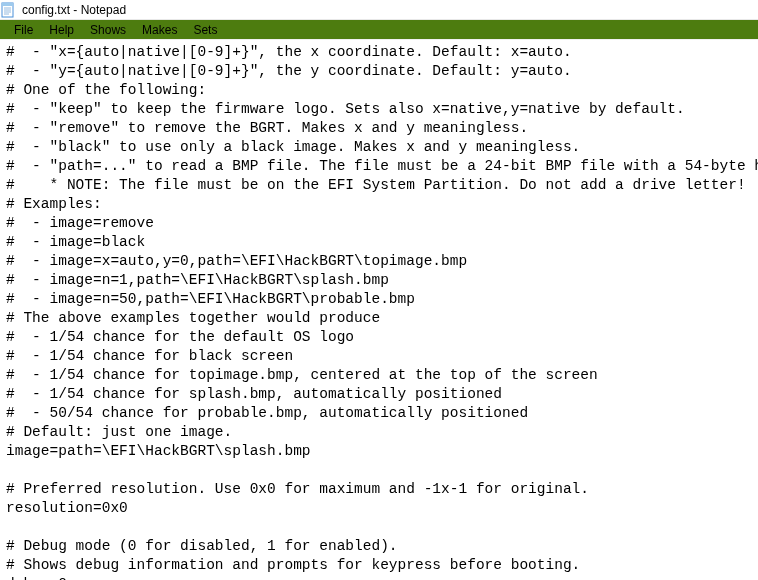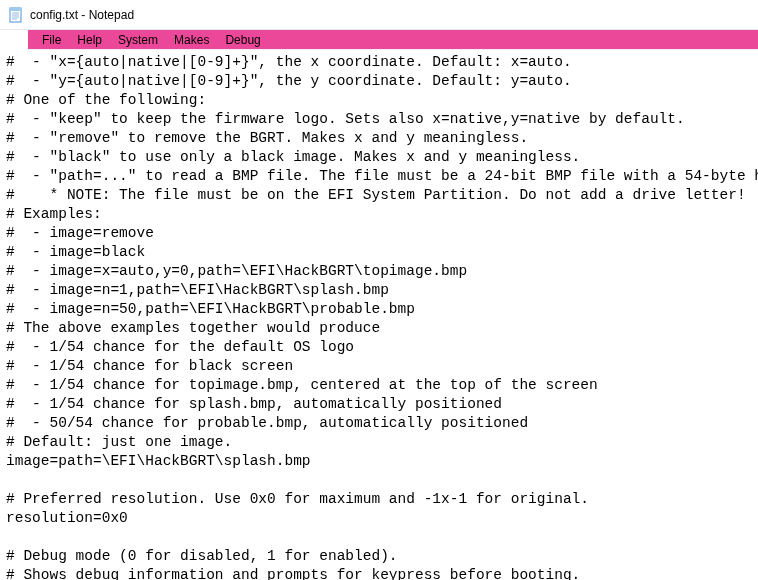--- a/index.html
+++ b/index.html
@@ -5,47 +5,45 @@
     * { margin: 0; padding: 0; box-sizing: border-box; }
     body {
       font-family: "Segoe UI", Tahoma, sans-serif;
       background: #fff;
       width: 758px;
       height: 580px;
       overflow: hidden;
       font-size: 12px;
     }
     .titlebar {
-      height: 30px;
+      height: 20px;
       background: #fff;
       border-bottom: 1px solid #e8e8e8;
       display: flex;
       align-items: center;
-      padding-left: 8px;
     }
     .app-icon {
       width: 16px;
       height: 16px;
       margin-right: 6px;
       display: flex;
       align-items: center;
       justify-content: center;
     }
     .title-text {
       font-size: 12px;
       color: #000;
     }
     .menubar {
       height: 20px;
-      background: #ec4899;
+      background: #4d7c0f;
       display: flex;
       align-items: center;
       padding-left: 6px;
       border-bottom: 1px solid #f0f0f0;
-      margin-left: 28px;
     }
     .menu-item {
       font-size: 12px;
       color: #000;
       padding: 0 8px;
       cursor: default;
     }
     .editor {
       padding: 3px 6px;
       font-family: Consolas, "Courier New", monospace;
@@ -69,23 +67,23 @@
       <line x1="4" y1="10" x2="11" y2="10" stroke="#7aa8d8" stroke-width="0.8"></line>
       <line x1="4" y1="12" x2="9" y2="12" stroke="#7aa8d8" stroke-width="0.8"></line>
     </svg>
   </span>
   <span class="title-text">config.txt - Notepad</span>
 </div>
 
 <div class="menubar">
   <span class="menu-item">File</span>
   <span class="menu-item">Help</span>
-  <span class="menu-item">System</span>
+  <span class="menu-item">Shows</span>
   <span class="menu-item">Makes</span>
-  <span class="menu-item">Debug</span>
+  <span class="menu-item">Sets</span>
 </div>
 
 <div class="editor"><span>#  - "x={auto|native|[0-9]+}", the x coordinate. Default: x=auto.
 #  - "y={auto|native|[0-9]+}", the y coordinate. Default: y=auto.
 # One of the following:
 #  - "keep" to keep the firmware logo. Sets also x=native,y=native by default.
 #  - "remove" to remove the BGRT. Makes x and y meaningless.
 #  - "black" to use only a black image. Makes x and y meaningless.
 #  - "path=..." to read a BMP file. The file must be a 24-bit BMP file with a 54-byte header.
 #    * NOTE: The file must be on the EFI System Partition. Do not add a drive letter!

